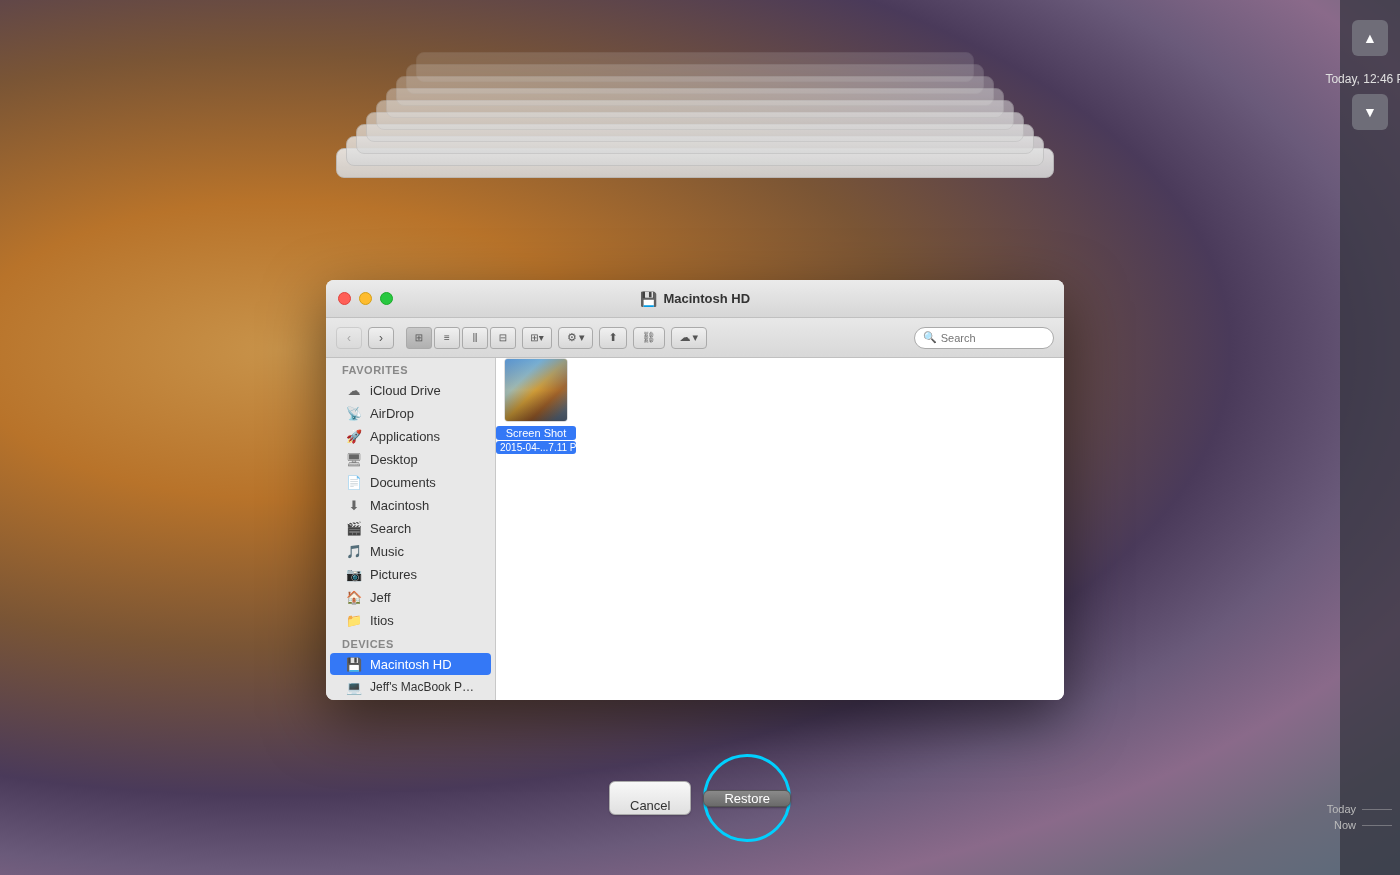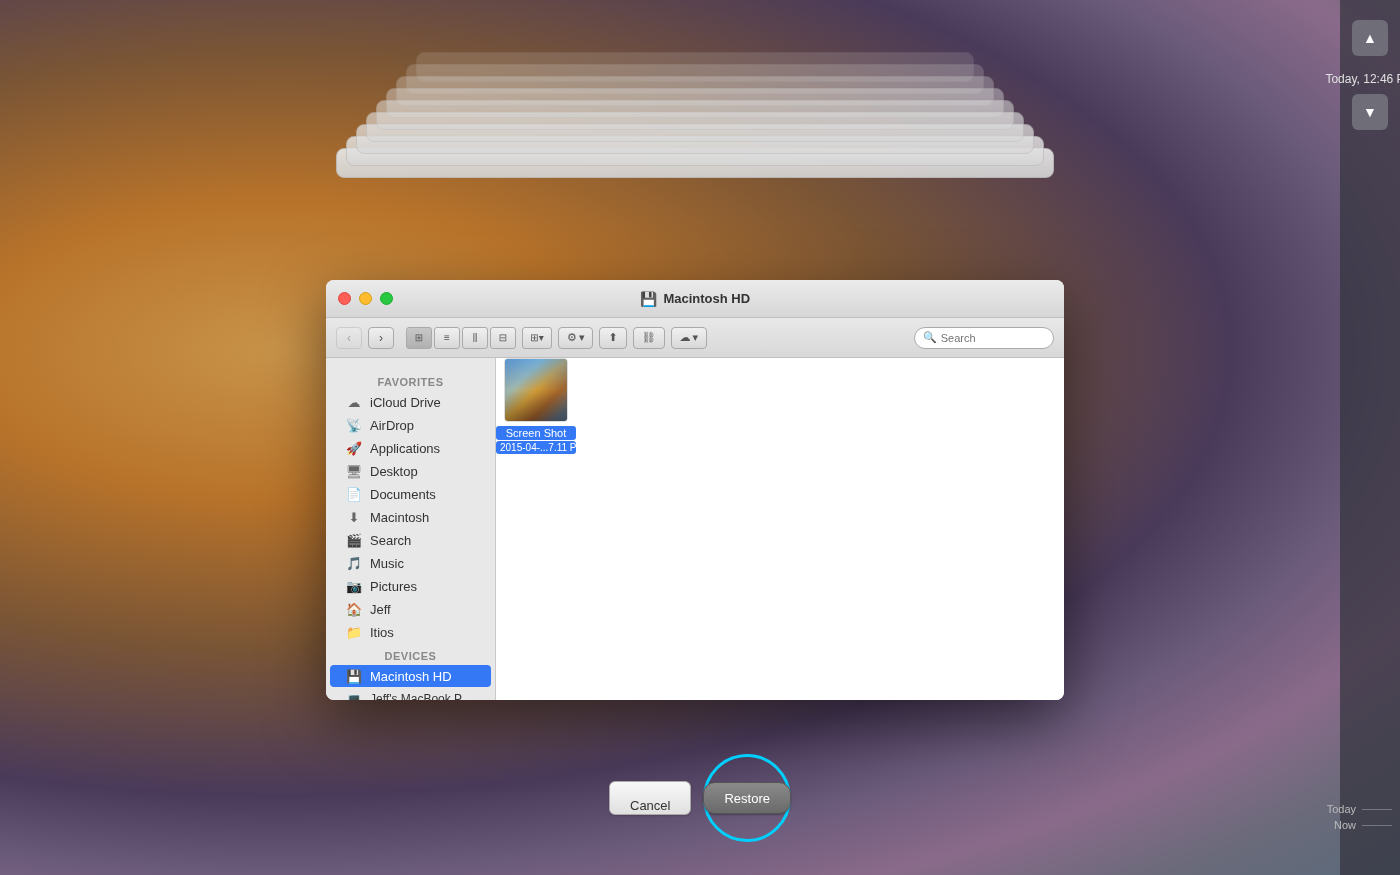--- a/index.html
+++ b/index.html
@@ -235,22 +235,21 @@
       overflow: hidden;
     }
 
     
     .sidebar {
       width: 170px;
       background: #e8e8e8;
       border-right: 1px solid #c8c8c8;
       overflow-y: auto;
       flex-shrink: 0;
-      padding: 12px 0;
-      text-align: center;
+      padding: 0 0;
     }
 
     .sidebar-section-label {
       font-size: 11px;
       font-weight: 700;
       color: #888;
       padding: 6px 16px 2px;
       text-transform: uppercase;
       letter-spacing: 0.5px;
     }
@@ -388,25 +387,25 @@
       left: 50%;
       transform: translate(-50%, -50%);
       width: 88px;
       height: 88px;
       border-radius: 50%;
       border: 3px solid #00d0ff;
       pointer-events: none;
     }
 
     .restore-btn {
-      height: 32px;
+      height: 17px;
       padding: 0 20px;
       background: linear-gradient(to bottom, #8a8a8a, #6a6a6a);
       border: 1px solid #555;
-      border-radius: 12px;
+      border-radius: 6px;
       cursor: pointer;
       font-size: 13px;
       color: white;
       box-shadow: 0 1px 2px rgba(0,0,0,0.3);
       position: relative;
       z-index: 1;
     }
 
     
     .stack-container {

